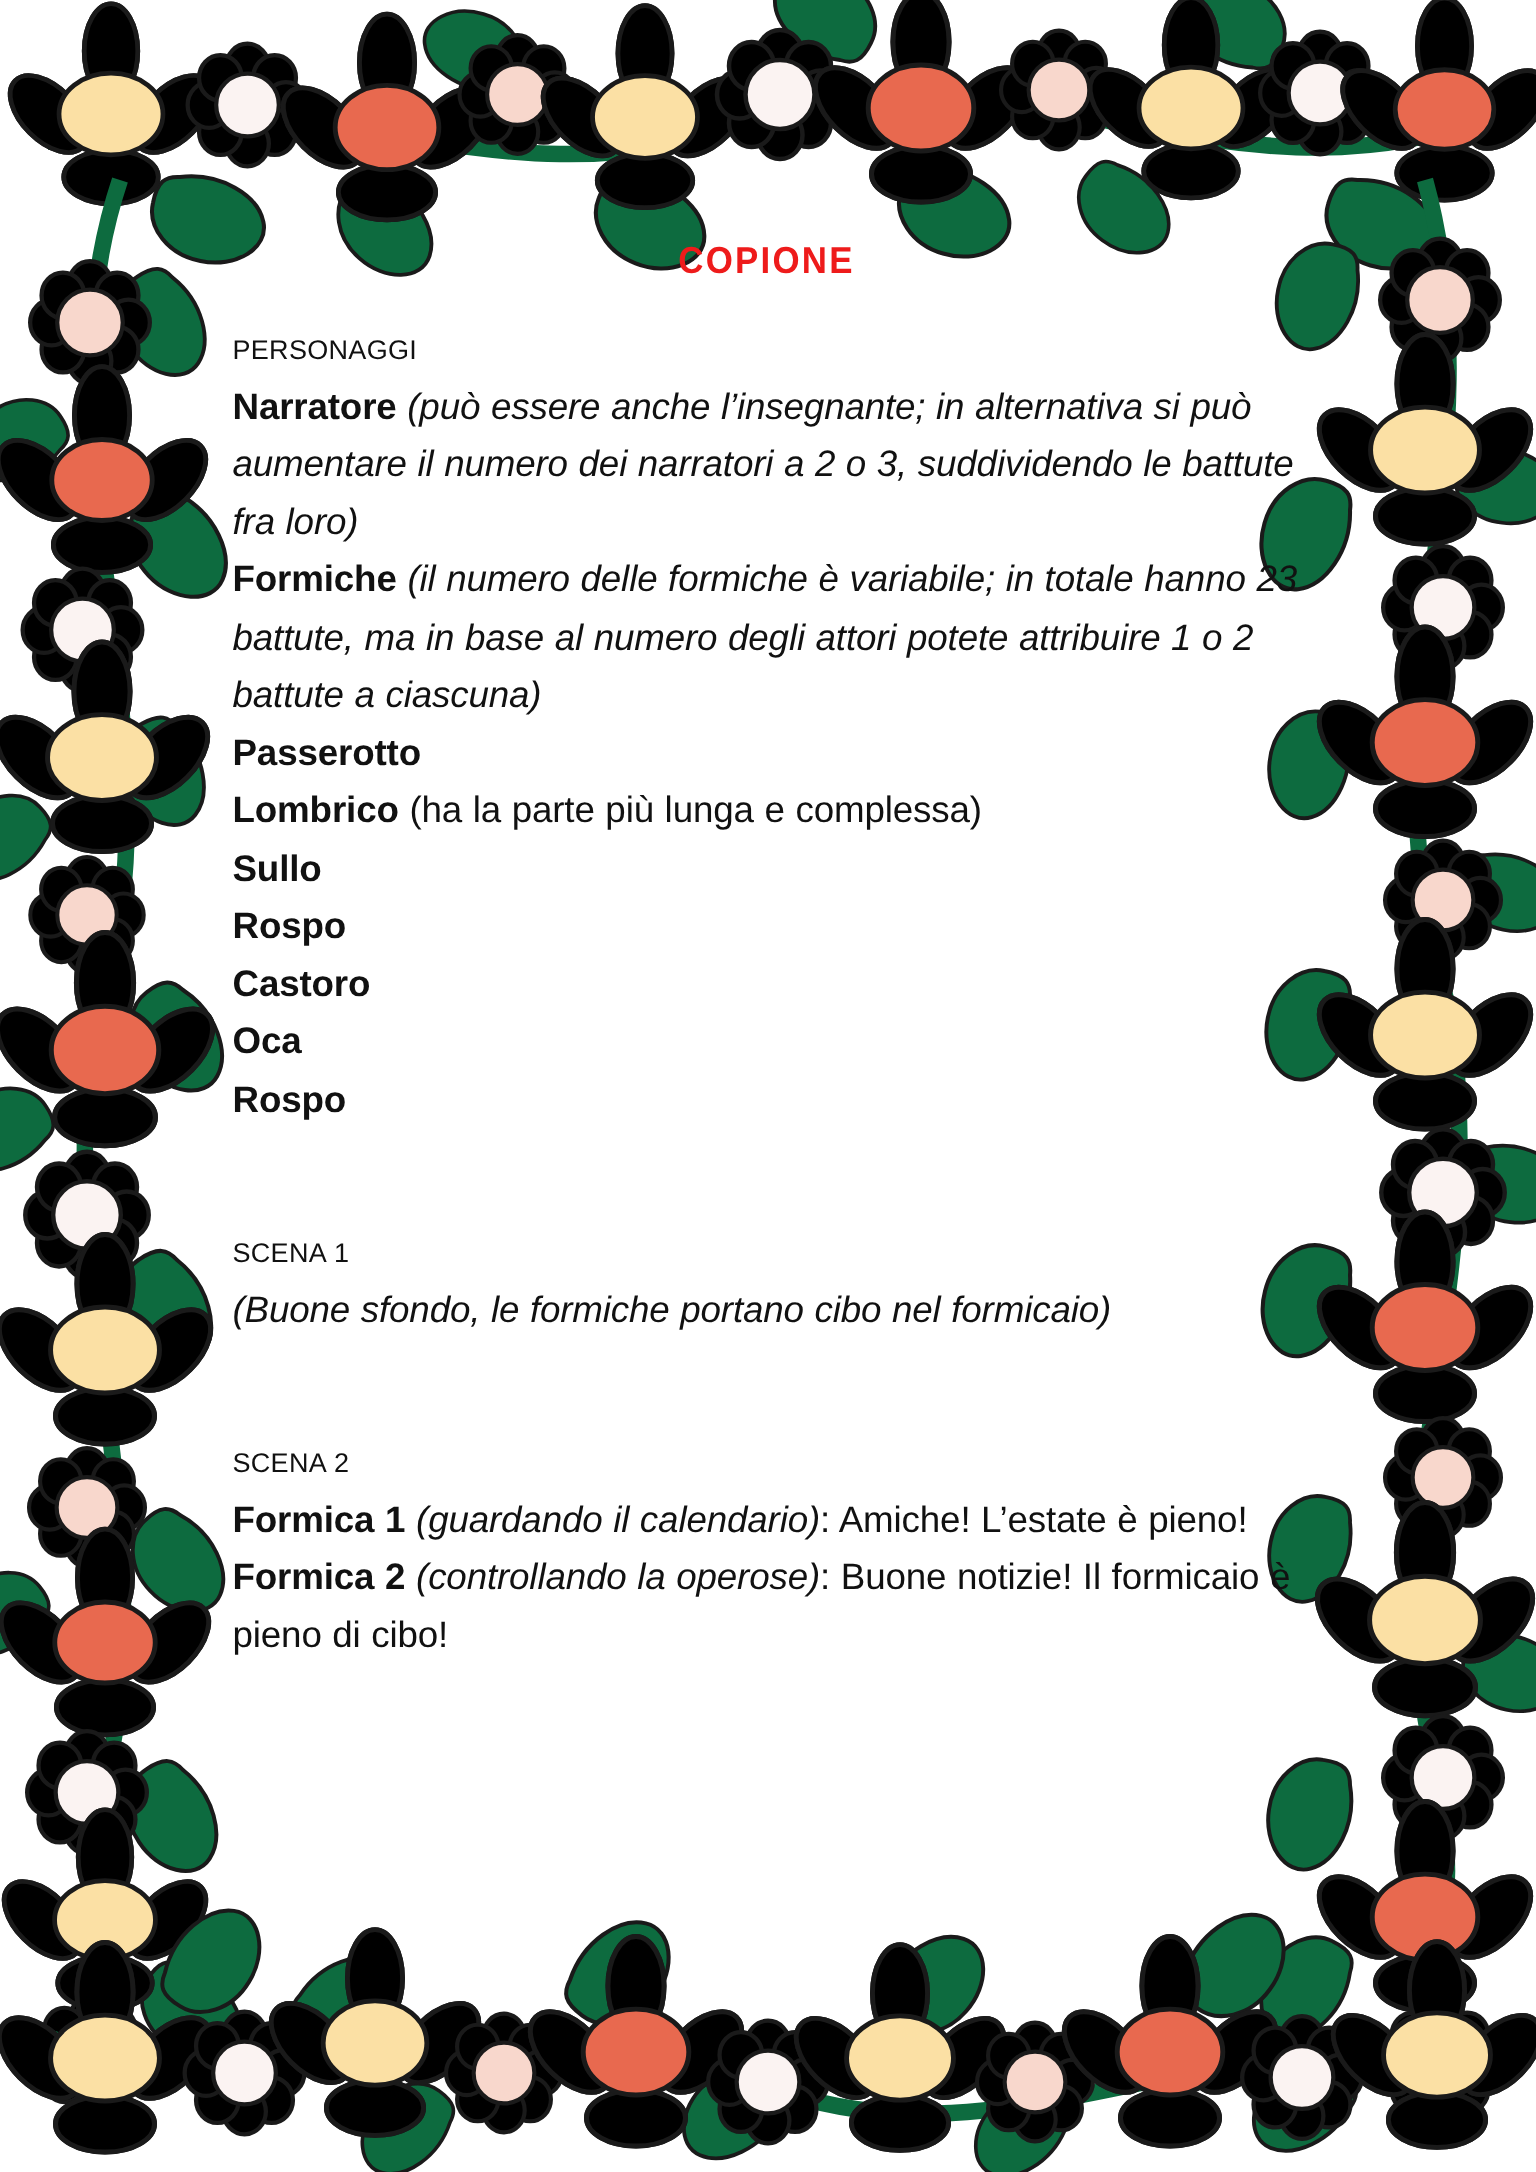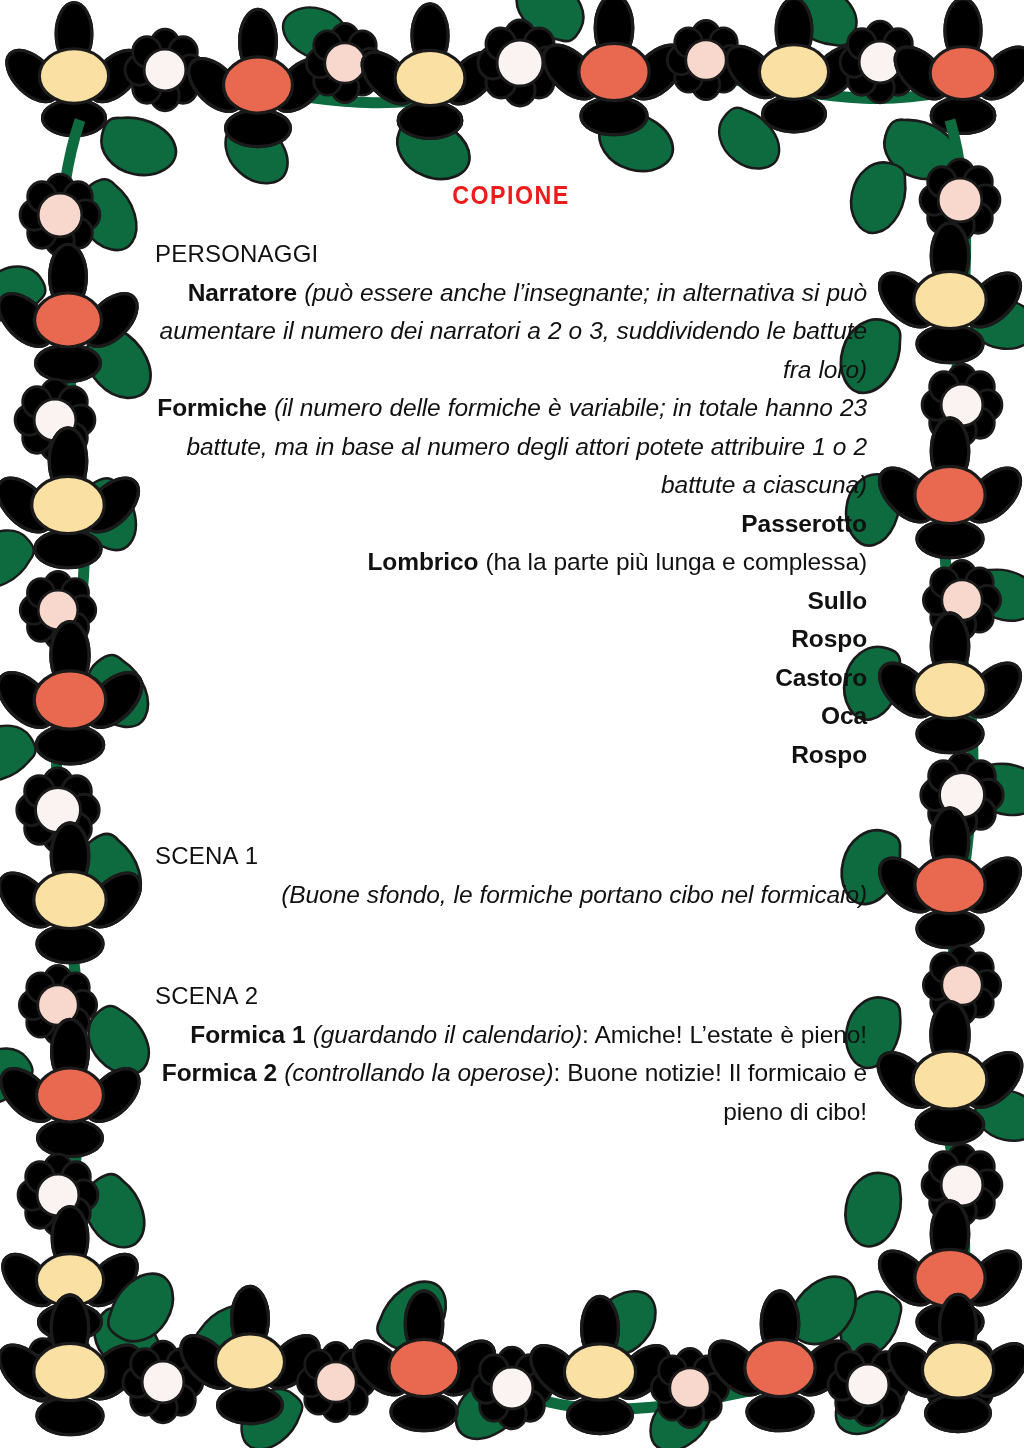--- a/index.html
+++ b/index.html
@@ -29,21 +29,21 @@
   #border-frame svg {
     display: block;
     width: 1024px;
     height: 1448px;
   }
 
   
   #content {
     position: absolute;
     left: 155px;
-    top: 181px;
+    top: 160px;
     width: 712px;
     color: #111111;
   }
 
   .doc-title {
     text-align: center;
     font-weight: 700;
     font-size: 25px;
     letter-spacing: 1.6px;
     margin: 0 0 12px 0;
@@ -63,33 +63,32 @@
   .line b,
   .line .bold {
     font-weight: 700;
   }
   .line i,
   .line .ital {
     font-style: italic;
   }
 
   .scene-head {
-    font-size: 24px;
+    font-size: 18px;
     line-height: 38.5px;
     letter-spacing: 0.2px;
     margin-top: 25px;
   }
 
   .gap {
     height: 38px;
   }
 
   .para {
     margin: 0;
-    text-align: right;
   }
 </style>
 </head>
 <body>
 
 <div id="page" style="background: rgb(255, 255, 255);">
 
   <div id="border-frame">
     <svg viewBox="0 0 1024 1448" xmlns="http://www.w3.org/2000/svg" aria-hidden="true">
       <defs>

